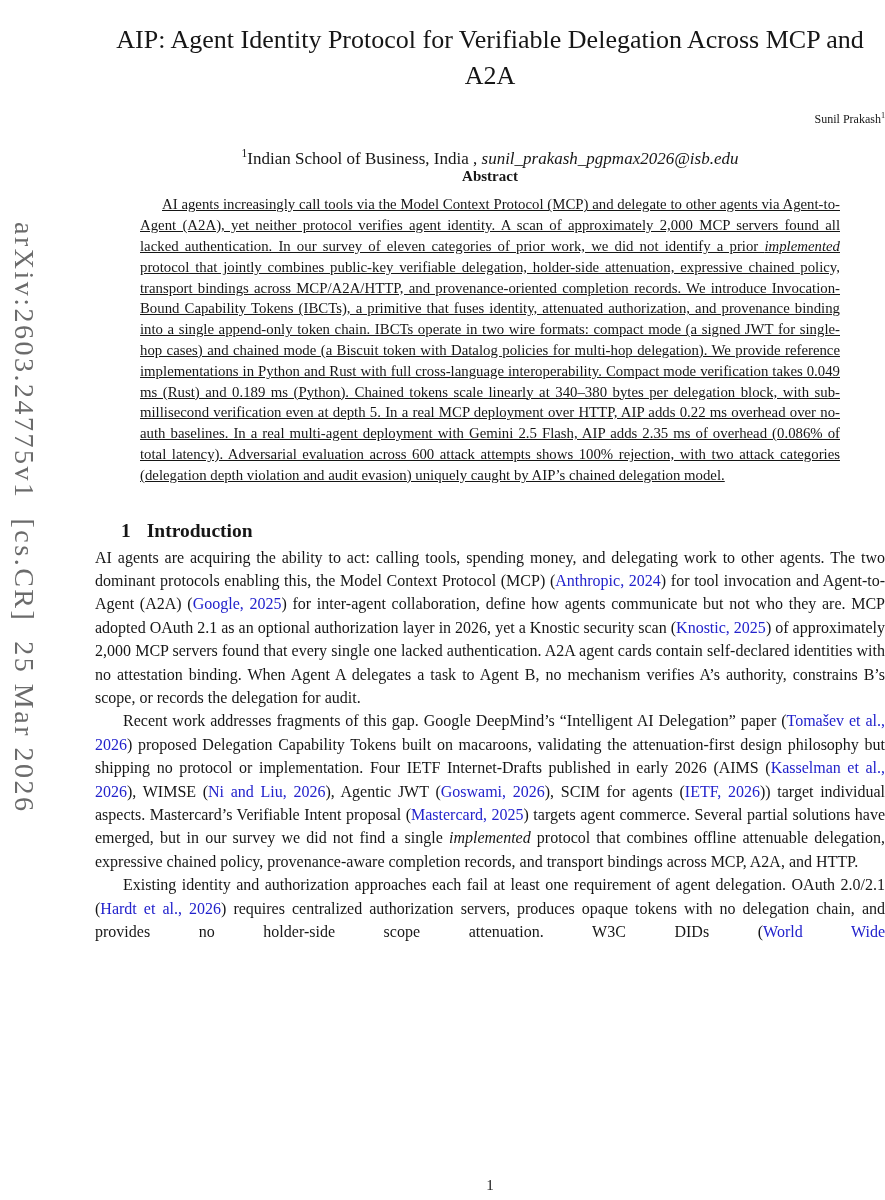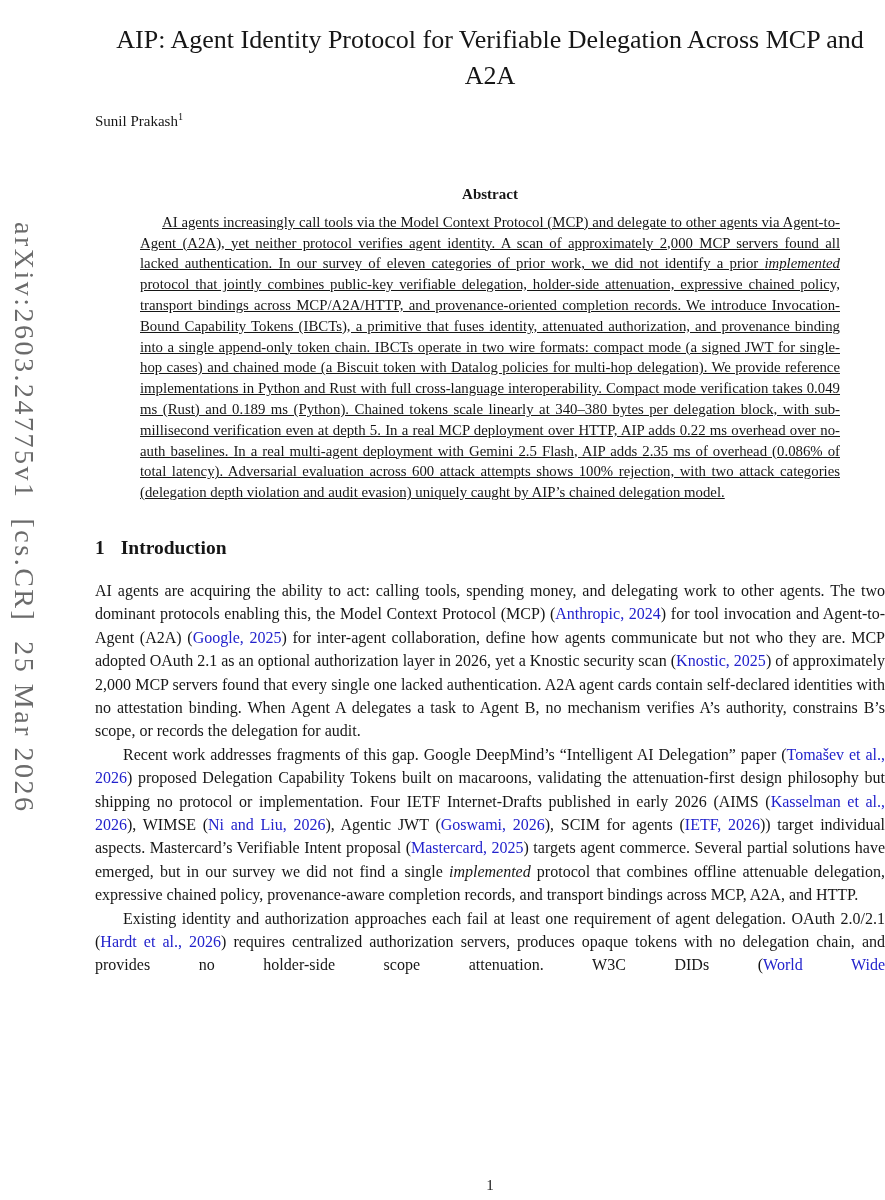--- a/index.html
+++ b/index.html
@@ -37,62 +37,62 @@
   .title {
     margin-top: 6px;
     font-size: 26px;
     font-weight: 400;
     text-align: center;
     line-height: 1.4;
   }
 
   .author {
     margin-top: 16px;
-    font-size: 15px;
-    text-align: left;
+    font-size: 12px;
+    text-align: right;
   }
 
   .affiliation {
     margin-top: 20px;
     font-size: 17px;
     text-align: center;
   }
 
   .abstract-heading {
-    margin-top: 56px;
     font-size: 15px;
     font-weight: 700;
     text-align: center;
   }
 
   .abstract-body {
     margin: 9px auto 0 auto;
     width: 700px;
     font-size: 14.8px;
     line-height: 20.8px;
     text-align: justify;
     text-indent: 22px;
     text-decoration: underline;
   }
 
   .section-heading {
     margin-top: 34px;
     font-size: 19.5px;
     font-weight: 700;
+    margin-left: 26px;
   }
   .sec-num { margin-right: 16px; }
 
   .body-para {
     font-size: 16px;
     line-height: 23.4px;
     text-align: justify;
     text-indent: 28px;
   }
   .body-para.first {
-    margin-top: 20px;
+    margin-top: 4px;
     text-indent: 0;
   }
   .body-para.cut {
     text-align-last: justify;
   }
 
   .seg-italic { font-style: italic; }
   .seg-link { color: var(--link, #2222CC); }
   sup.seg-sup { font-size: 68%; }
 
@@ -111,20 +111,21 @@
 <div class="page">
 
   <div class="watermark">arXiv:2603.24775v1  [cs.CR]  25 Mar 2026</div>
 
   <div class="content">
 
     <h1 class="title">AIP: Agent Identity Protocol for Verifiable Delegation Across MCP and A2A</h1>
 
     <div class="author"><span class="seg-plain">Sunil Prakash</span><sup class="seg-sup">1</sup></div>
 
+    <div class="affiliation"><sup class="seg-sup">1</sup><span class="seg-plain">Indian School of Business, India , </span><span class="seg-italic">sunil_prakash_pgpmax2026@isb.edu</span></div>
 
     <div class="abstract">
       <div class="abstract-heading">Abstract</div>
       <p class="abstract-body"><span class="seg-plain">AI agents increasingly call tools via the Model Context Protocol (MCP) and delegate to other agents via Agent-to-Agent (A2A), yet neither protocol verifies agent identity. A scan of approximately 2,000 MCP servers found all lacked authentication. In our survey of eleven categories of prior work, we did not identify a prior </span><span class="seg-italic">implemented</span><span class="seg-plain"> protocol that jointly combines public-key verifiable delegation, holder-side attenuation, expressive chained policy, transport bindings across MCP/A2A/HTTP, and provenance-oriented completion records. We introduce Invocation-Bound Capability Tokens (IBCTs), a primitive that fuses identity, attenuated authorization, and provenance binding into a single append-only token chain. IBCTs operate in two wire formats: compact mode (a signed JWT for single-hop cases) and chained mode (a Biscuit token with Datalog policies for multi-hop delegation). We provide reference implementations in Python and Rust with full cross-language interoperability. Compact mode verification takes 0.049 ms (Rust) and 0.189 ms (Python). Chained tokens scale linearly at 340–380 bytes per delegation block, with sub-millisecond verification even at depth 5. In a real MCP deployment over HTTP, AIP adds 0.22 ms overhead over no-auth baselines. In a real multi-agent deployment with Gemini 2.5 Flash, AIP adds 2.35 ms of overhead (0.086% of total latency). Adversarial evaluation across 600 attack attempts shows 100% rejection, with two attack categories (delegation depth violation and audit evasion) uniquely caught by AIP’s chained delegation model.</span></p>
     </div>
 
     <h2 class="section-heading">
       <span class="sec-num">1</span><span class="sec-title">Introduction</span>
     </h2>
 

